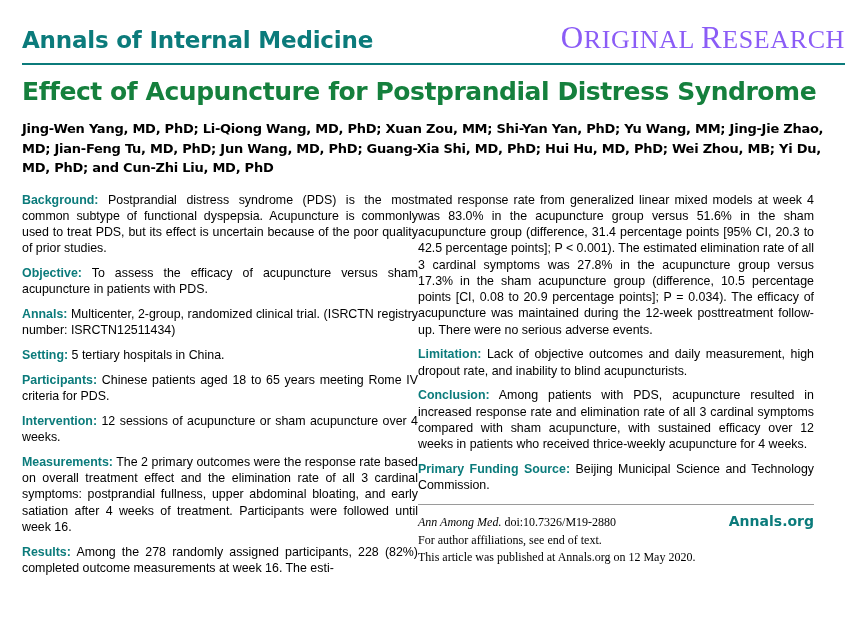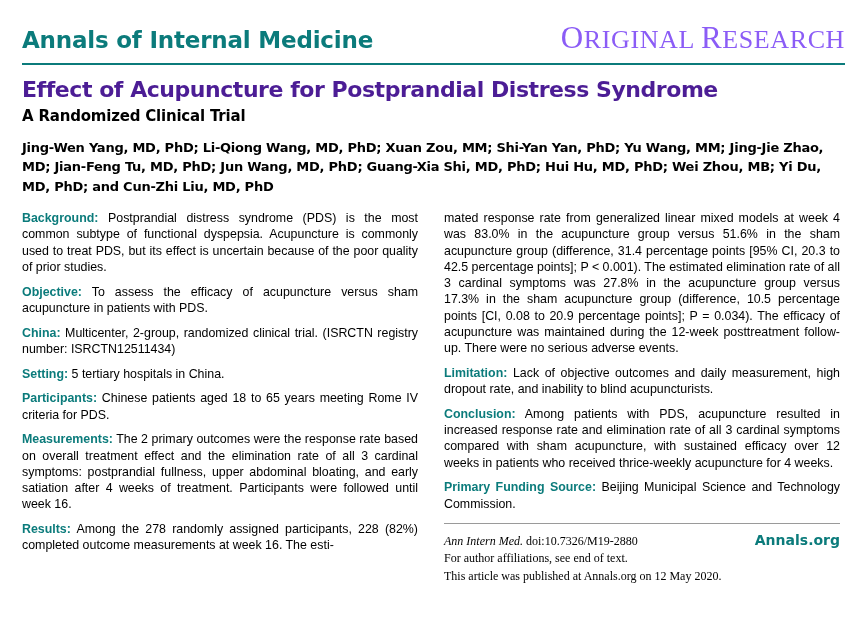--- a/index.html
+++ b/index.html
@@ -44,45 +44,44 @@
   }
   .article-type .cap {
     font-size: 31px;
   }
   
   .title-block {
     margin-top: 13px;
   }
   .article-title {
     font-family: "DejaVu Sans", sans-serif;
-    font-size: 22px;
+    font-size: 25px;
     font-weight: bold;
     line-height: 1.12;
     letter-spacing: -0.45px;
-    color: #4c1d95;
+    color: #15803d;
   }
   .article-subtitle {
     font-family: "DejaVu Sans", sans-serif;
     font-size: 15px;
     font-weight: bold;
     margin-top: 4px;
     letter-spacing: -0.2px;
   }
   .authors {
     margin-top: 13px;
     font-family: "DejaVu Sans", sans-serif;
     font-size: 13px;
     font-weight: bold;
     line-height: 1.5;
     letter-spacing: -0.25px;
   }
   
   .columns {
     display: flex;
-    gap: 26px;
     margin-top: 14px;
   }
   .col {
     width: 396px;
     font-size: 12.4px;
     line-height: 1.31;
     text-align: justify;
   }
   .para {
     margin-bottom: 8.5px;
@@ -131,41 +130,43 @@
   <div class="masthead">
     <div class="journal-title">Annals of Internal Medicine</div>
     <div class="article-type">
       <span class="cap">O</span><span>RIGINAL</span>
       <span class="cap">R</span><span>ESEARCH</span>
     </div>
   </div>
 
   <div class="title-block">
     <div class="article-title">Effect of Acupuncture for Postprandial Distress Syndrome</div>
-    <div class="article-subtitle">A Randomized Clinical Trial</div>
     <div class="authors">Jing-Wen Yang, MD, PhD; Li-Qiong Wang, MD, PhD; Xuan Zou, MM; Shi-Yan Yan, PhD; Yu Wang, MM; Jing-Jie Zhao, MD; Jian-Feng Tu, MD, PhD; Jun Wang, MD, PhD; Guang-Xia Shi, MD, PhD; Hui Hu, MD, PhD; Wei Zhou, MB; Yi Du, MD, PhD; and Cun-Zhi Liu, MD, PhD</div>
   </div>
 
   <div class="columns">
 
     <div class="col">
       <div class="para">
         <span class="lead">Background:</span><span> Postprandial distress syndrome (PDS) is the most common subtype of functional dyspepsia. Acupuncture is commonly used to treat PDS, but its effect is uncertain because of the poor quality of prior studies.</span>
       </div>
       <div class="para">
         <span class="lead">Objective:</span><span> To assess the efficacy of acupuncture versus sham acupuncture in patients with PDS.</span>
       </div>
       <div class="para">
-        <span class="lead">China:</span><span> Multicenter, 2-group, randomized clinical trial. (ISRCTN registry number: ISRCTN12511434)</span>
+        <span class="lead">Annals:</span><span> Multicenter, 2-group, randomized clinical trial. (ISRCTN registry number: ISRCTN12511434)</span>
       </div>
       <div class="para">
         <span class="lead">Setting:</span><span> 5 tertiary hospitals in China.</span>
       </div>
       <div class="para">
         <span class="lead">Participants:</span><span> Chinese patients aged 18 to 65 years meeting Rome IV criteria for PDS.</span>
+      </div>
+      <div class="para">
+        <span class="lead">Intervention:</span><span> 12 sessions of acupuncture or sham acupuncture over 4 weeks.</span>
       </div>
       <div class="para">
         <span class="lead">Measurements:</span><span> The 2 primary outcomes were the response rate based on overall treatment effect and the elimination rate of all 3 cardinal symptoms: postprandial fullness, upper abdominal bloating, and early satiation after 4 weeks of treatment. Participants were followed until week 16.</span>
       </div>
       <div class="para">
         <span class="lead">Results:</span><span> Among the 278 randomly assigned participants, 228 (82%) completed outcome measurements at week 16. The esti-</span>
       </div>
     </div>
 
     <div class="col">
@@ -179,21 +180,21 @@
         <span class="lead">Conclusion:</span><span> Among patients with PDS, acupuncture resulted in increased response rate and elimination rate of all 3 cardinal symptoms compared with sham acupuncture, with sustained efficacy over 12 weeks in patients who received thrice-weekly acupuncture for 4 weeks.</span>
       </div>
       <div class="para">
         <span class="lead">Primary Funding Source:</span><span> Beijing Municipal Science and Technology Commission.</span>
       </div>
 
       <div class="rule"></div>
 
       <div class="footer-line">
         <div class="footer-left">
-          <span class="cite-italic">Ann Intern Med.</span><span> doi:10.7326/M19-2880</span>
+          <span class="cite-italic">Ann Among Med.</span><span> doi:10.7326/M19-2880</span>
         </div>
         <div class="annals-org">Annals.org</div>
       </div>
       <div class="footer-small">For author affiliations, see end of text.</div>
       <div class="footer-small">This article was published at Annals.org on 12 May 2020.</div>
     </div>
 
   </div>
 </div>
 

